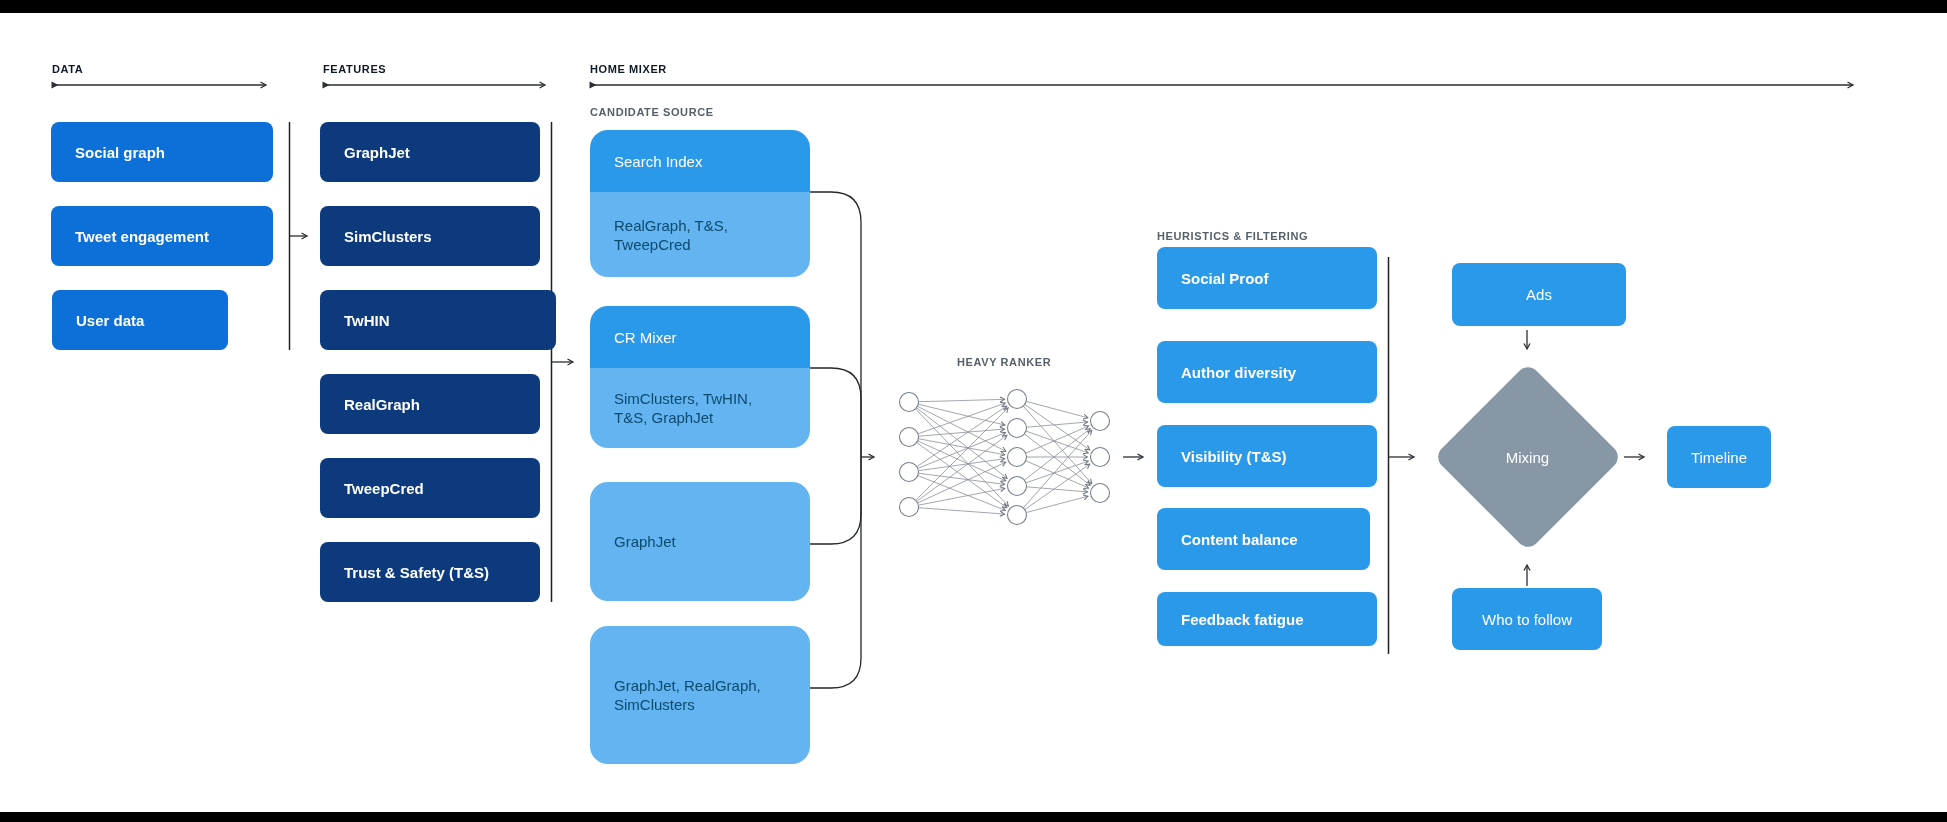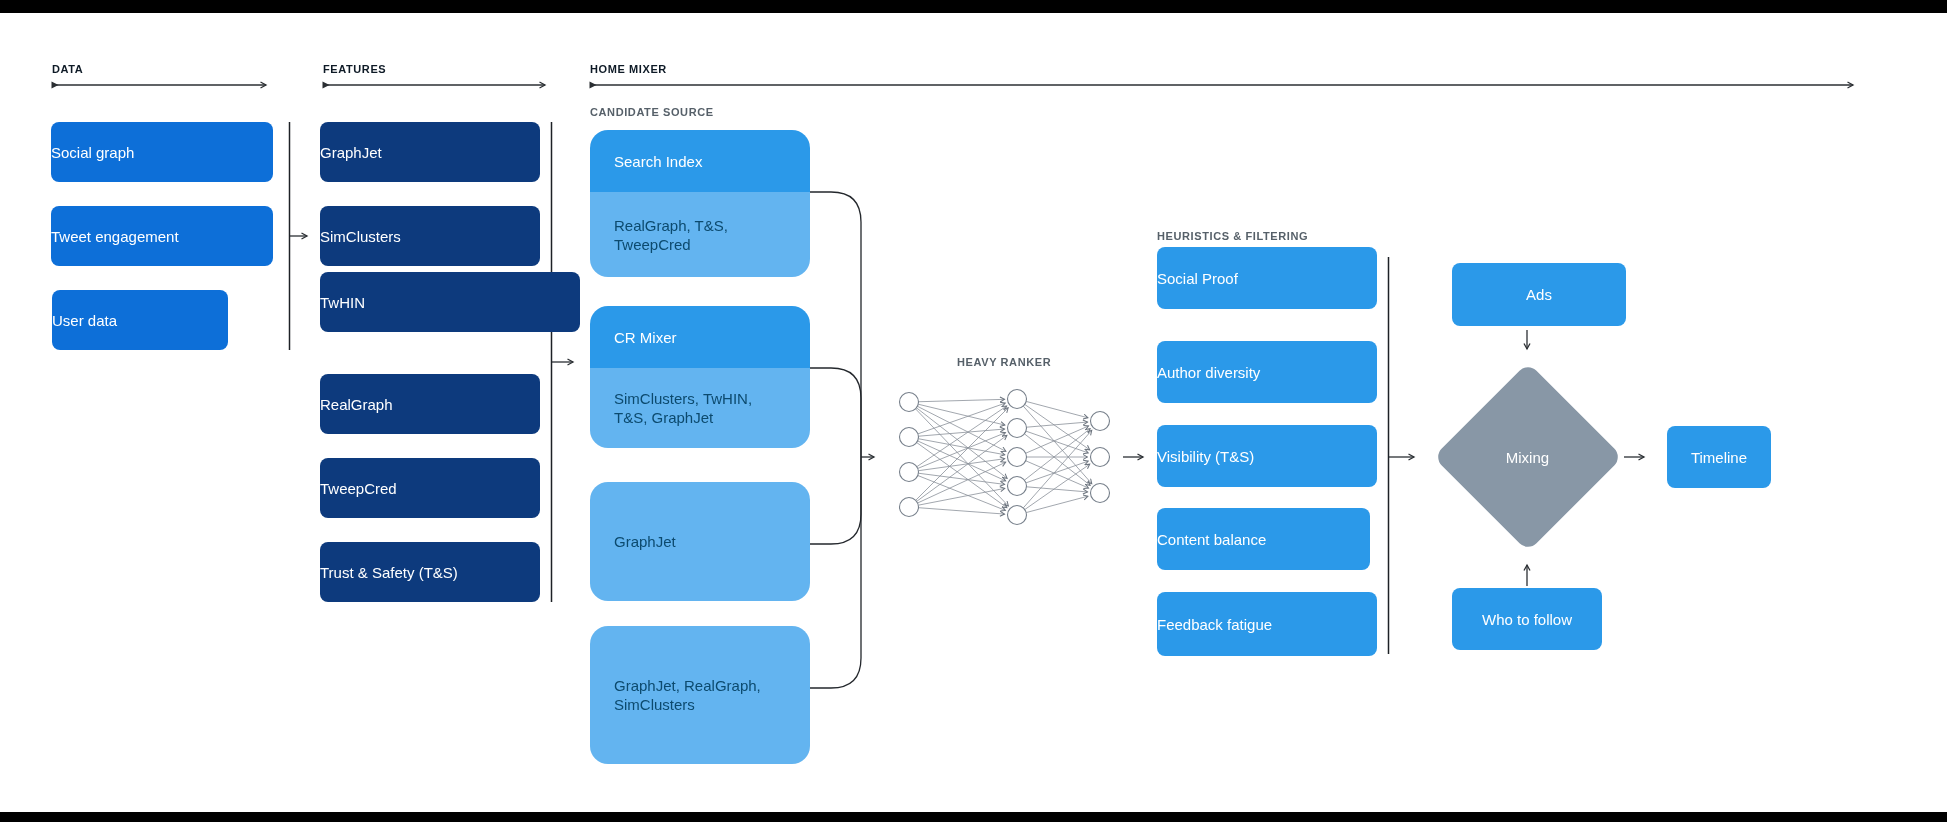--- a/index.html
+++ b/index.html
@@ -17,21 +17,21 @@
   }
   .sub-label{
     position:absolute;font-size:11px;font-weight:bold;letter-spacing:.6px;
     color:var(--sublabel-text,#566069);white-space:nowrap;
   }
 
   .box{
     position:absolute;border-radius:8px;color:#fff;font-size:15px;
     display:flex;align-items:center;box-sizing:border-box;
   }
-  .box.pad{}
+  .box.pad{padding-left:24px;font-weight:bold;}
   .box.center{justify-content:center;}
   .blue   {background:var(--medium-blue,#0d6fd8);}
   .navy   {background:var(--navy,#0d3a7d);}
   .bright {background:var(--bright-blue,#2b99e9);}
 
   .cand-group{
     position:absolute;left:590px;width:220px;border-radius:18px;overflow:hidden;
     display:flex;flex-direction:column;
   }
   .cand-top{
@@ -163,21 +163,21 @@
   <div class="sub-label" style="left:590px;top:106px">CANDIDATE SOURCE</div>
   <div class="sub-label" style="left:957px;top:356px">HEAVY RANKER</div>
   <div class="sub-label" style="left:1157px;top:230px">HEURISTICS &amp; FILTERING</div>
 
   <div class="box blue pad" style="left:51px;top:122px;width:222px;height:60px">Social graph</div>
   <div class="box blue pad" style="left:51px;top:206px;width:222px;height:60px">Tweet engagement</div>
   <div class="box blue pad" style="left:52px;top:290px;width:176px;height:60px">User data</div>
 
   <div class="box navy pad" style="left:320px;top:122px;width:220px;height:60px">GraphJet</div>
   <div class="box navy pad" style="left:320px;top:206px;width:220px;height:60px">SimClusters</div>
-  <div class="box navy pad" style="left:320px;top:272px;width:260px;height:60px">TwHIN</div>
+  <div class="box navy pad" style="left:320px;top:290px;width:236px;height:60px">TwHIN</div>
   <div class="box navy pad" style="left:320px;top:374px;width:220px;height:60px">RealGraph</div>
   <div class="box navy pad" style="left:320px;top:458px;width:220px;height:60px">TweepCred</div>
   <div class="box navy pad" style="left:320px;top:542px;width:220px;height:60px">Trust &amp; Safety (T&amp;S)</div>
 
   <div class="cand-group" style="top:130px;height:147px">
     <div class="cand-top">Search Index</div>
     <div class="cand-bottom">RealGraph, T&amp;S,
 TweepCred</div>
   </div>
   <div class="cand-group" style="top:306px;height:142px">
@@ -190,21 +190,21 @@
   </div>
   <div class="cand-group" style="top:626px;height:138px">
     <div class="cand-bottom">GraphJet, RealGraph,
 SimClusters</div>
   </div>
 
   <div class="box bright pad" style="left:1157px;top:247px;width:220px;height:62px">Social Proof</div>
   <div class="box bright pad" style="left:1157px;top:341px;width:220px;height:62px">Author diversity</div>
   <div class="box bright pad" style="left:1157px;top:425px;width:220px;height:62px">Visibility (T&amp;S)</div>
   <div class="box bright pad" style="left:1157px;top:508px;width:213px;height:62px">Content balance</div>
-  <div class="box bright pad" style="left:1157px;top:592px;width:220px;height:64px">Feedback fatigue</div>
+  <div class="box bright pad" style="left:1157px;top:592px;width:220px;height:54px">Feedback fatigue</div>
 
   <div class="box bright center" style="left:1452px;top:263px;width:174px;height:63px">Ads</div>
   <div class="diamond">
     <span class="diamond-label">Mixing</span>
   </div>
   <div class="box bright center" style="left:1452px;top:588px;width:150px;height:62px">Who to follow</div>
   <div class="box bright center" style="left:1667px;top:426px;width:104px;height:62px">Timeline</div>
 
 </div>
 

